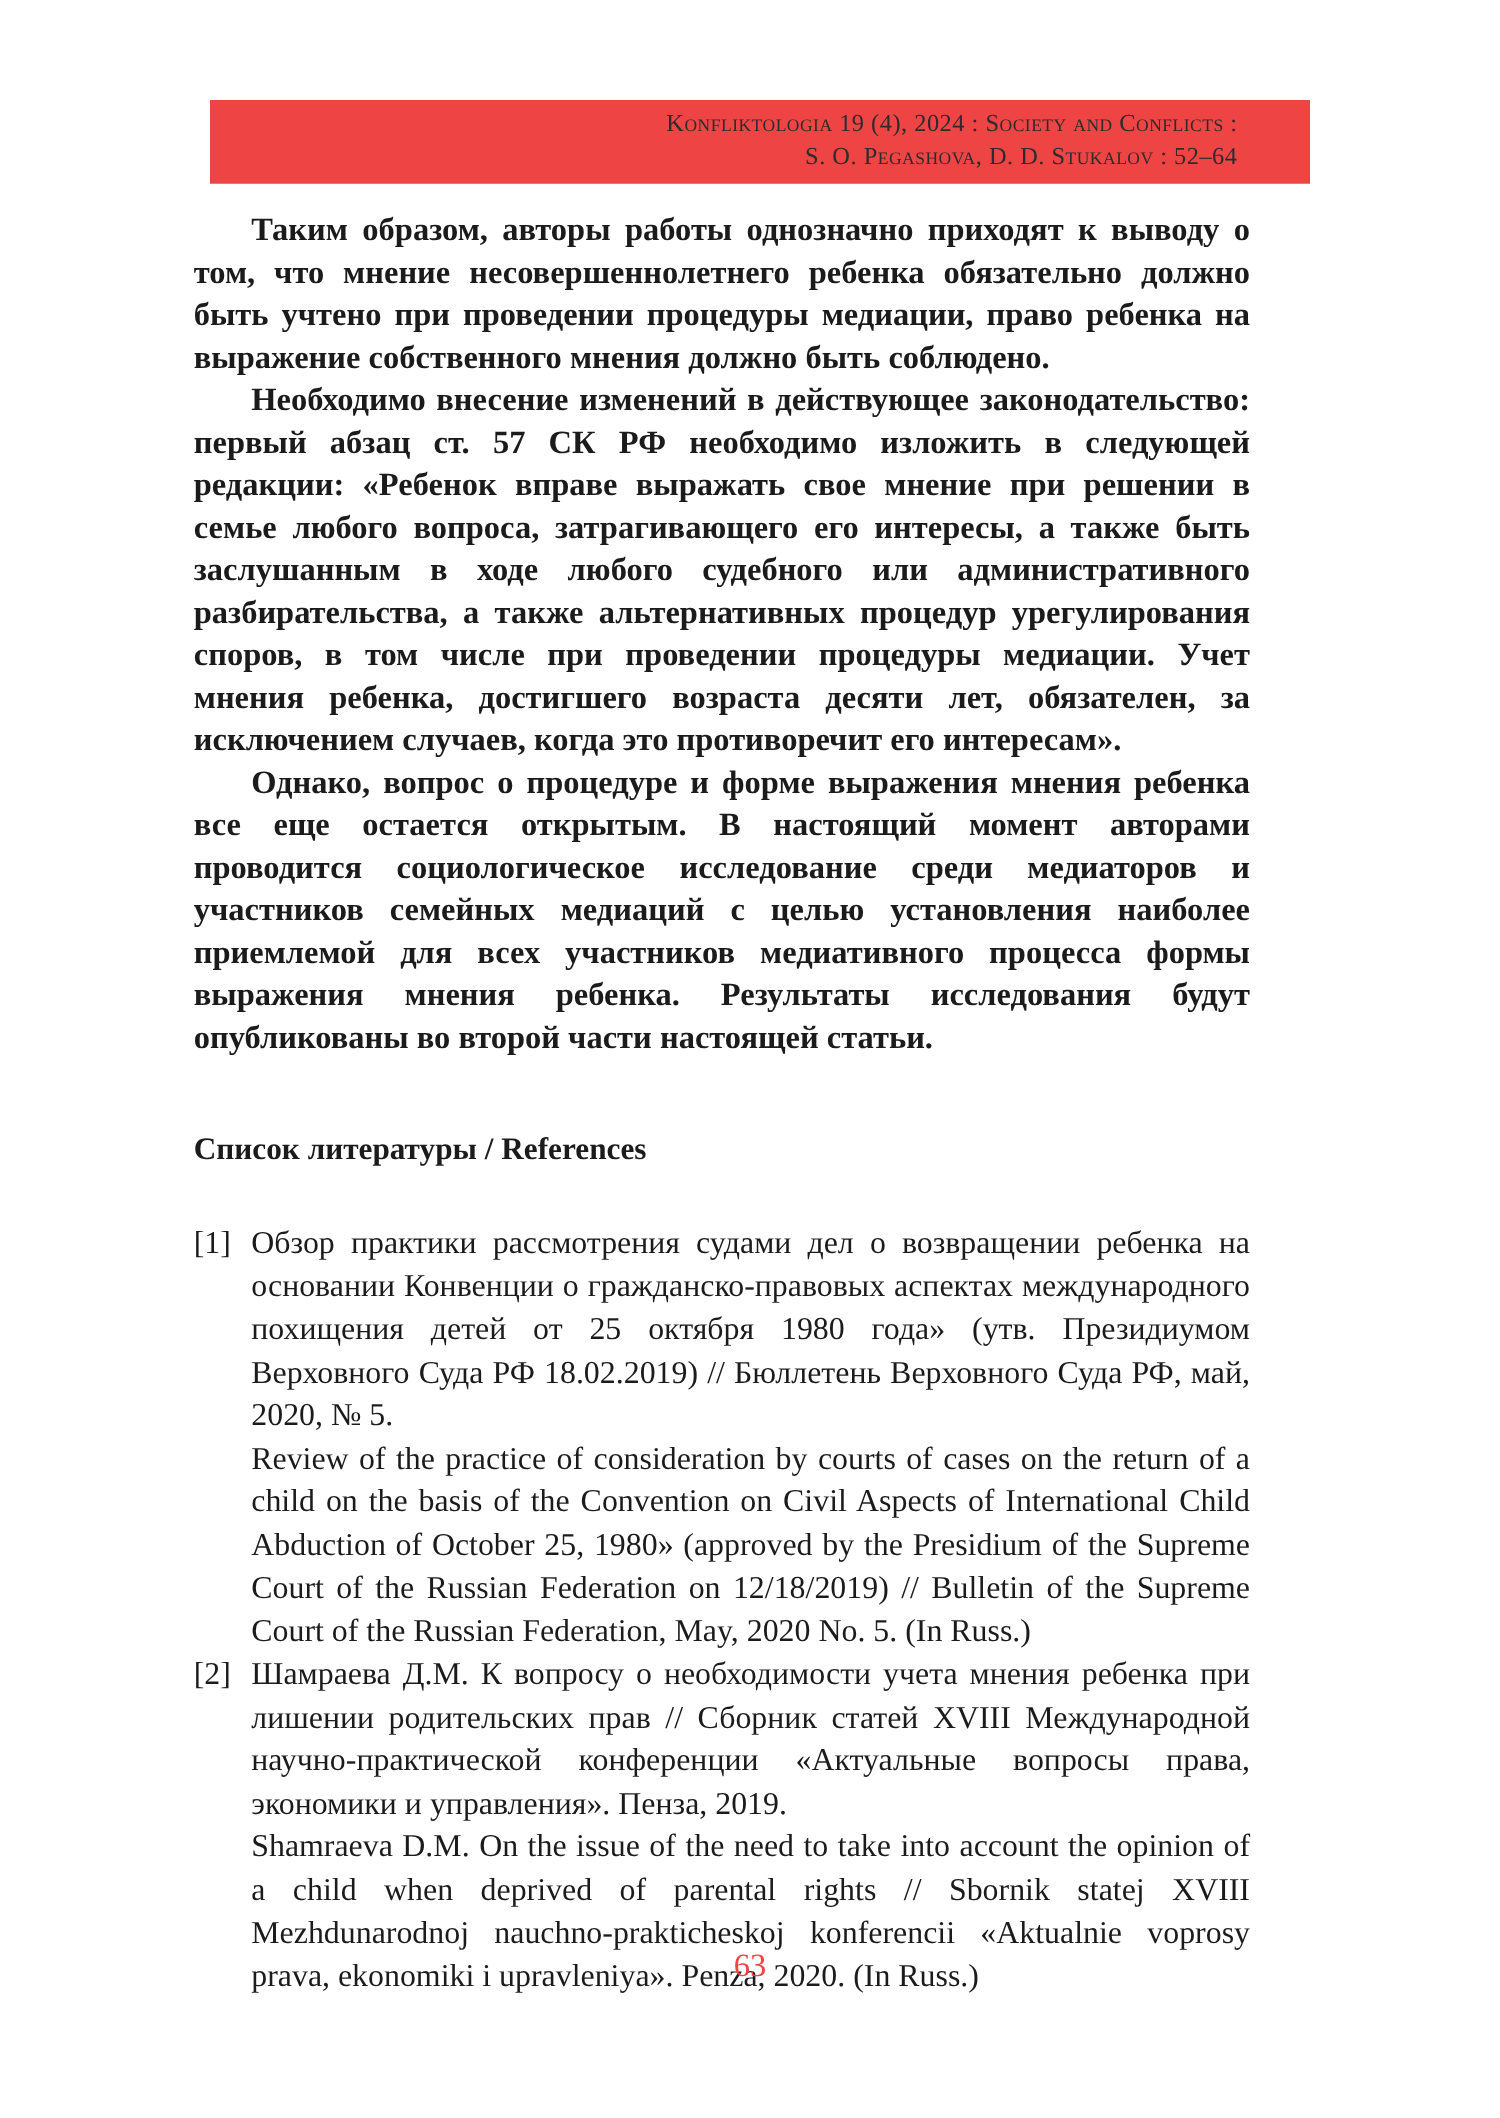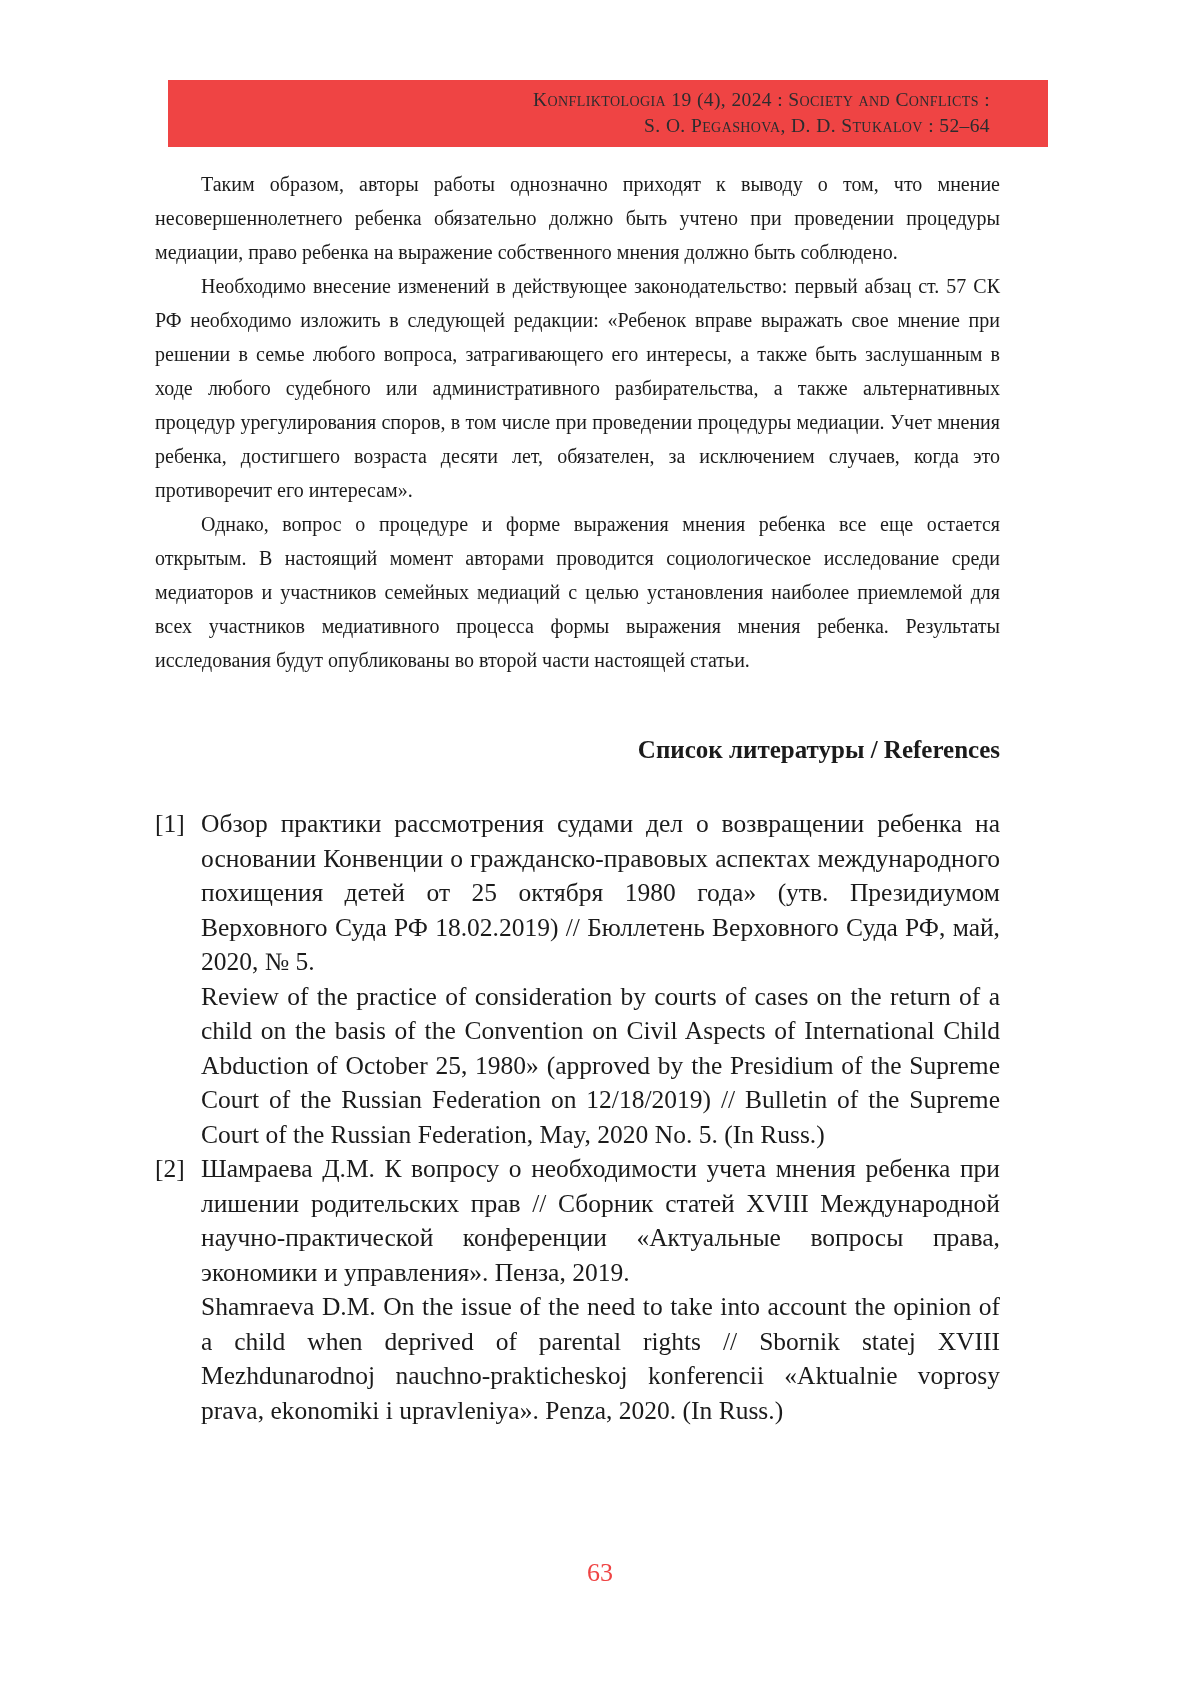--- a/index.html
+++ b/index.html
@@ -27,28 +27,29 @@
     padding: 7px 58px 8px 20px;
     text-align: right;
     font-variant: small-caps;
     font-size: 19.5px;
     line-height: 26px;
     color: #2c2c2e;
     letter-spacing: 0.4px;
   }
   .body-text {
     margin-top: 20px;
-    font-size: 20px;
+    font-size: 26px;
     line-height: 34px;
     text-align: justify;
+    font-weight: bold;
   }
   .body-text p { text-indent: 46px; }
   .refs-heading {
     margin-top: 58px;
-    text-align: right;
+    text-align: left;
     font-weight: bold;
     font-size: 25px;
     line-height: 30px;
   }
   .ref-list {
     margin-top: 42px;
     font-size: 25.5px;
     line-height: 34.5px;
   }
   .ref-item { display: flex; align-items: flex-start; }

